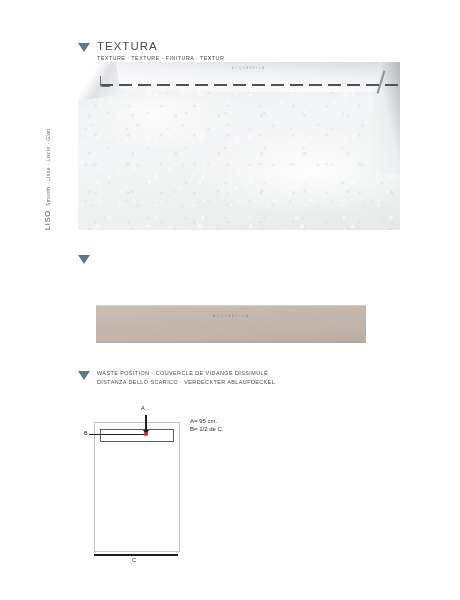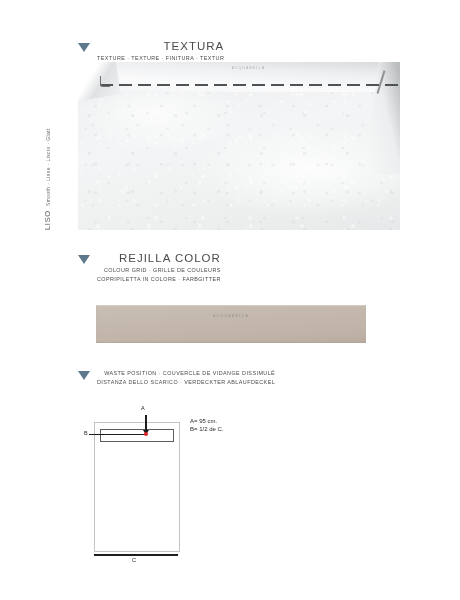--- a/index.html
+++ b/index.html
@@ -10,21 +10,21 @@
   body {
     width: 460px;
     height: 600px;
     position: relative;
     font-family: "Liberation Sans", sans-serif;
     color: #3c3c3c;
     overflow: hidden;
   }
 
   
-  .section { position: absolute; text-align: right; }
+  .section { position: absolute; }
 
   .head-row {
     display: flex;
     align-items: flex-start;
     gap: 7px;
   }
   .tri {
     width: 0; height: 0;
     border-left: 6px solid transparent;
     border-right: 6px solid transparent;
@@ -323,25 +323,20 @@
     <div class="drain-line"></div>
     <div class="drain-hook"></div>
     <div class="drain-edge-r"></div>
     <div class="photo-logo">ACQUABELLA</div>
   </div>
 </div>
 
 <div class="section" id="sec-grid">
   <div class="head-row">
     <span class="tri"></span>
-    <span class="head-texts">
-      <span class="head-title">REJILLA COLOR</span>
-      <span class="head-sub">COLOUR GRID · GRILLE DE COULEURS</span>
-      <span class="head-sub">COPRIPILETTA IN COLORE · FARBGITTER</span>
-    </span>
   </div>
 </div>
 
 <div class="swatch">
   <div class="swatch-logo">ACQUABELLA</div>
 </div>
 
 <div class="section" id="sec-valve">
   <div class="head-row">
     <span class="tri"></span>

